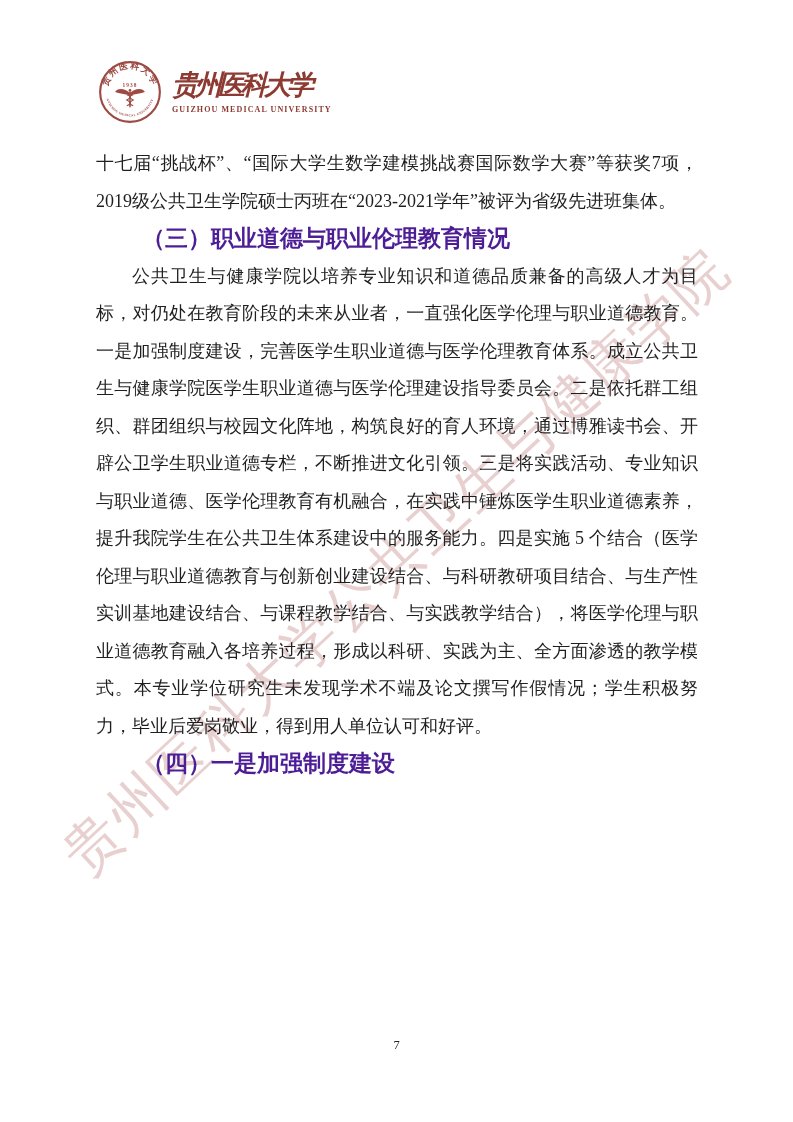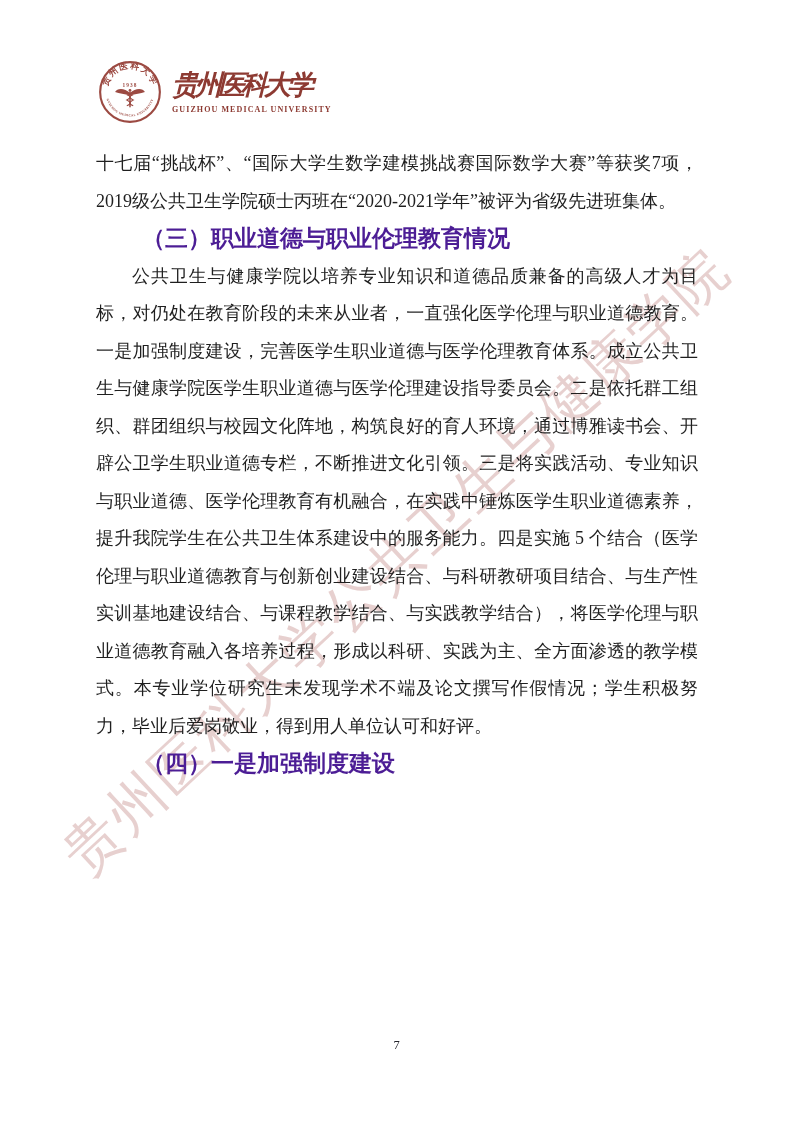--- a/index.html
+++ b/index.html
@@ -122,21 +122,21 @@
       </text>
     </svg>
 
     <div class="brand">
       <div class="brand-zh">贵州医科大学</div>
       <div class="brand-en">GUIZHOU MEDICAL UNIVERSITY</div>
     </div>
   </div>
 
   <div class="content">
-    <p class="continuation">十七届“挑战杯”、“国际大学生数学建模挑战赛国际数学大赛”等获奖7项，2019级公共卫生学院硕士丙班在“2020-2021学年”被评为省级先进班集体。</p>
+    <p class="continuation">十七届“挑战杯”、“国际大学生数学建模挑战赛国际数学大赛”等获奖7项，2019级公共卫生学院硕士丙班在“2023-2021学年”被评为省级先进班集体。</p>
 
     <h3>（三）职业道德与职业伦理教育情况</h3>
 
     <p>公共卫生与健康学院以培养专业知识和道德品质兼备的高级人才为目标，对仍处在教育阶段的未来从业者，一直强化医学伦理与职业道德教育。一是加强制度建设，完善医学生职业道德与医学伦理教育体系。成立公共卫生与健康学院医学生职业道德与医学伦理建设指导委员会。二是依托群工组织、群团组织与校园文化阵地，构筑良好的育人环境，通过博雅读书会、开辟公卫学生职业道德专栏，不断推进文化引领。三是将实践活动、专业知识与职业道德、医学伦理教育有机融合，在实践中锤炼医学生职业道德素养，提升我院学生在公共卫生体系建设中的服务能力。四是实施 5 个结合（医学伦理与职业道德教育与创新创业建设结合、与科研教研项目结合、与生产性实训基地建设结合、与课程教学结合、与实践教学结合），将医学伦理与职业道德教育融入各培养过程，形成以科研、实践为主、全方面渗透的教学模式。本专业学位研究生未发现学术不端及论文撰写作假情况；学生积极努力，毕业后爱岗敬业，得到用人单位认可和好评。</p>
 
     <h3>（四）一是加强制度建设</h3>
 
   </div>
 
   <div class="page-number">7</div>

